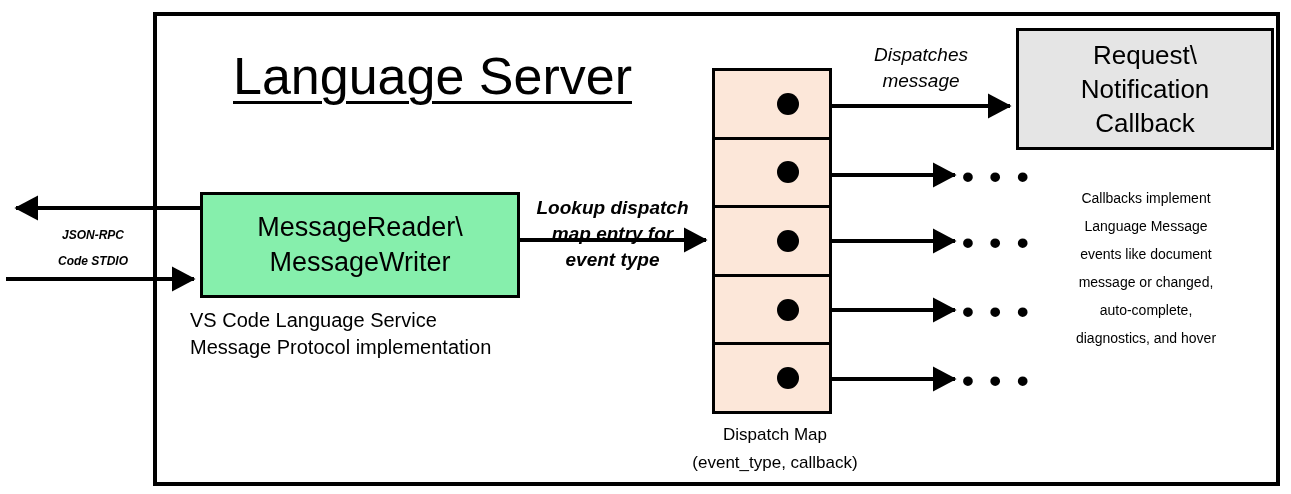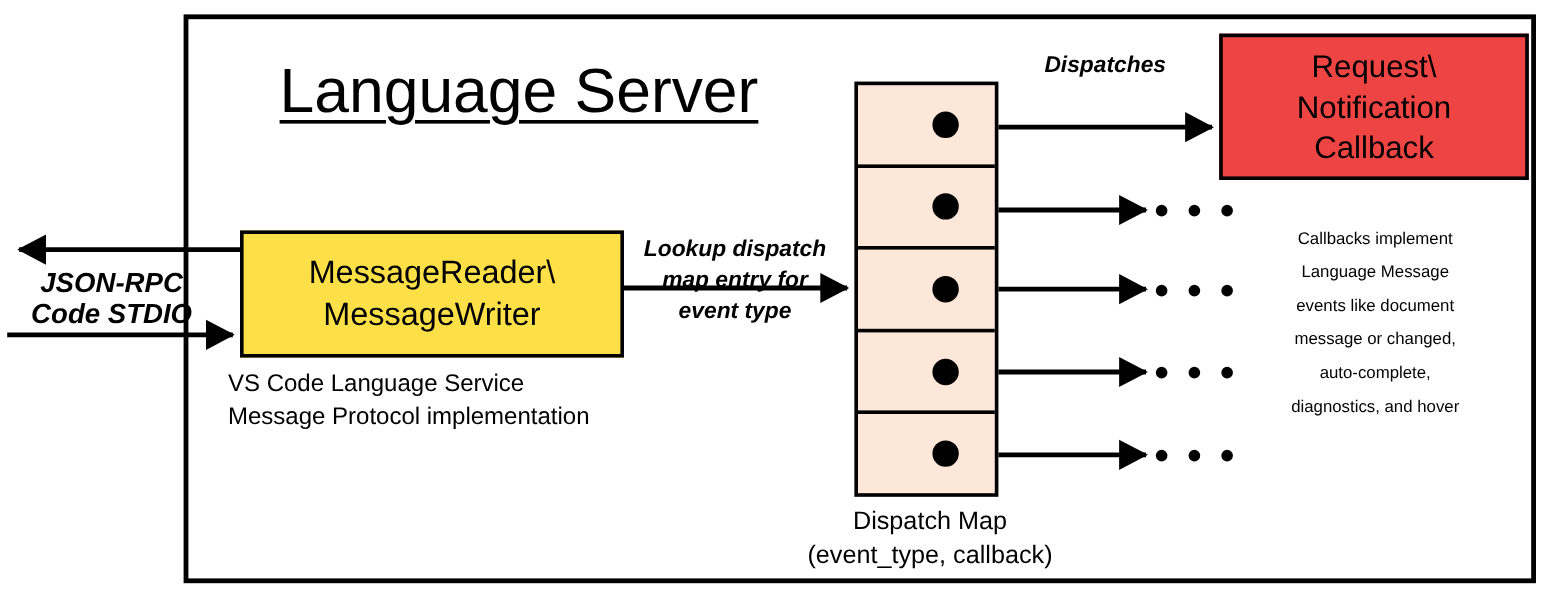--- a/index.html
+++ b/index.html
@@ -44,21 +44,21 @@
     text-underline-offset: 7px;
     text-decoration-thickness: 3px;
   }
 
   
   #message-io-box {
     left: 200px;
     top: 192px;
     width: 320px;
     height: 106px;
-    background: #fde047;
+    background: #86efac;
     border: 3px solid #000000;
     box-sizing: border-box;
     display: flex;
     flex-direction: column;
     align-items: center;
     justify-content: center;
   }
   #message-io-box .line {
     font-size: 27px;
     line-height: 35px;
@@ -72,21 +72,21 @@
     font-size: 20px;
     line-height: 27px;
   }
 
   
   #jsonrpc-label {
     left: 18px;
     top: 222px;
     width: 150px;
     text-align: center;
-    font-size: 23px;
+    font-size: 12px;
     line-height: 26px;
     font-style: italic;
     font-weight: bold;
   }
 
   
   #dispatch-map {
     left: 712px;
     top: 68px;
     width: 120px;
@@ -112,21 +112,21 @@
     height: 22px;
     margin-top: -11px;
     background: #000000;
     border-radius: 50%;
   }
   #dispatch-map-caption {
     left: 640px;
     top: 421px;
     width: 270px;
     text-align: center;
-    font-size: 21px;
+    font-size: 17px;
     line-height: 28px;
   }
 
   
   #lookup-label {
     left: 515px;
     top: 155px;
     width: 195px;
     text-align: center;
     font-size: 19px;
@@ -136,30 +136,30 @@
     margin-top: 40px;
   }
   #dispatch-label {
     left: 836px;
     top: 42px;
     width: 170px;
     text-align: center;
     font-size: 19px;
     line-height: 26px;
     font-style: italic;
-    font-weight: bold;
+    font-weight: normal;
   }
 
   
   #callback-box {
     left: 1016px;
     top: 28px;
     width: 258px;
     height: 122px;
-    background: #ef4444;
+    background: #e5e5e5;
     border: 3px solid #000000;
     box-sizing: border-box;
     display: flex;
     flex-direction: column;
     align-items: center;
     justify-content: center;
   }
   #callback-box .line {
     font-size: 26px;
     line-height: 34px;
@@ -277,20 +277,21 @@
       <span class="map-dot"></span>
     </div>
   </div>
   <div class="abs" id="dispatch-map-caption">
     <div>Dispatch Map</div>
     <div>(event_type, callback)</div>
   </div>
 
   <div class="abs" id="dispatch-label">
     <div>Dispatches</div>
+    <div>message</div>
   </div>
 
   <div class="abs ellipsis-mark" style="left:962px; top:166px;">• • •</div>
   <div class="abs ellipsis-mark" style="left:962px; top:232px;">• • •</div>
   <div class="abs ellipsis-mark" style="left:962px; top:301px;">• • •</div>
   <div class="abs ellipsis-mark" style="left:962px; top:370px;">• • •</div>
 
   <div class="abs" id="callback-box">
     <div class="line">Request\</div>
     <div class="line">Notification</div>

